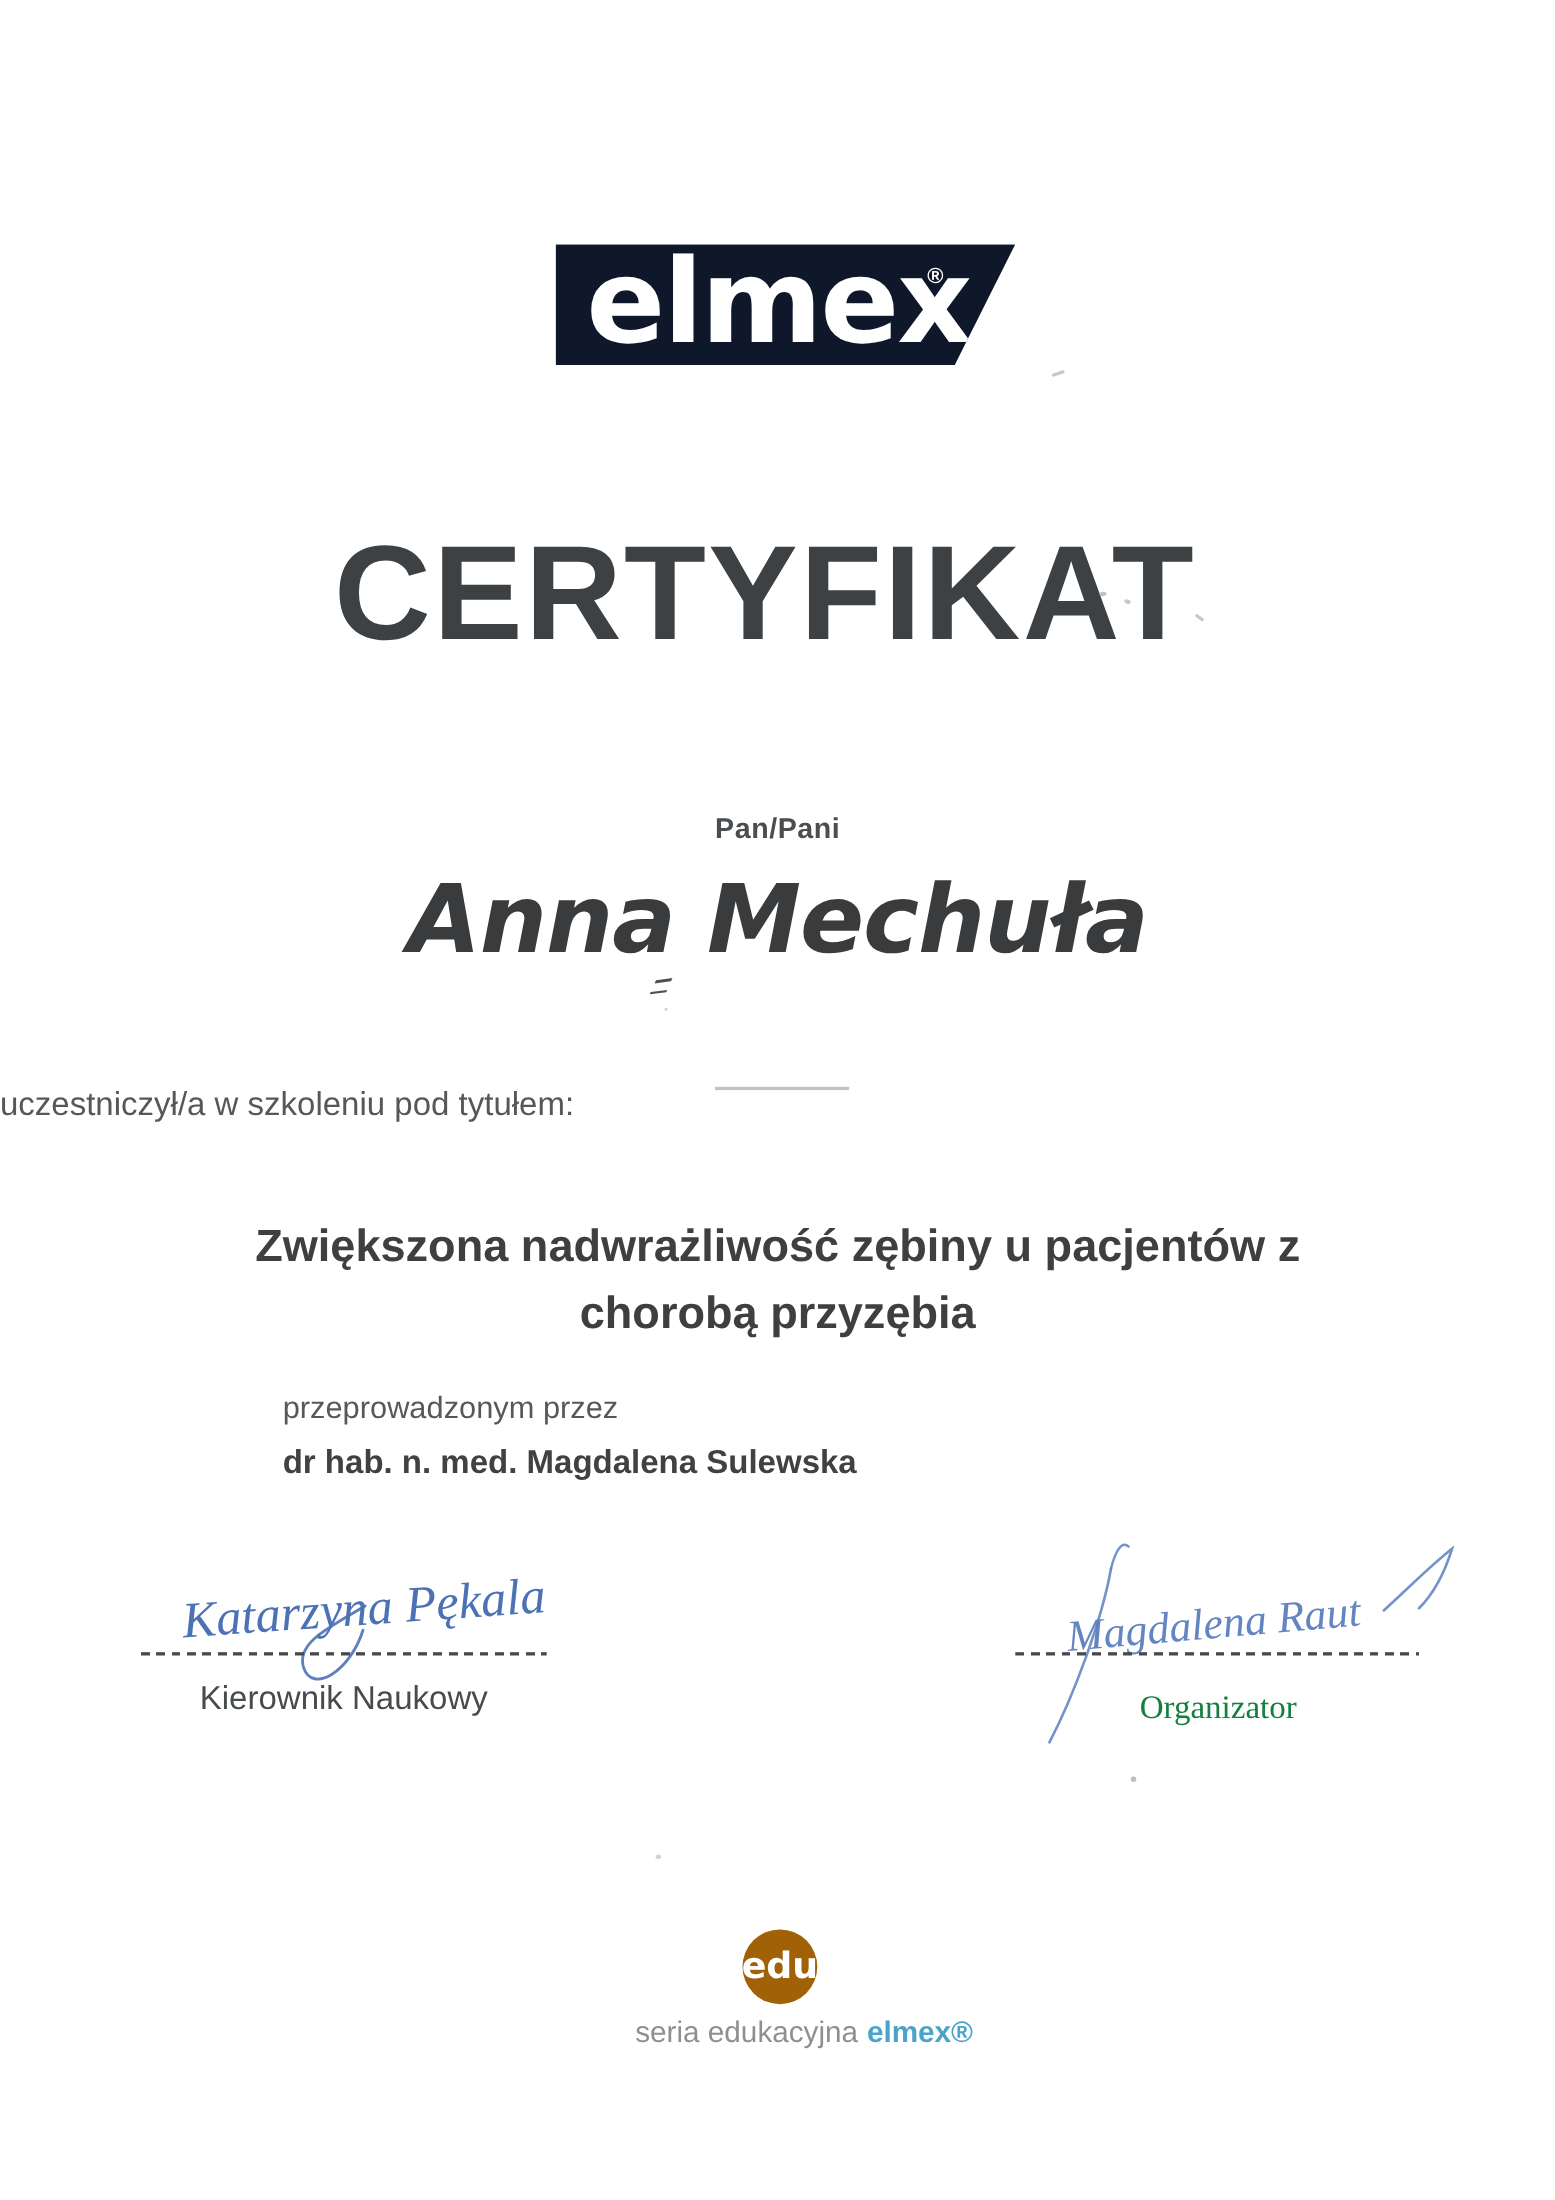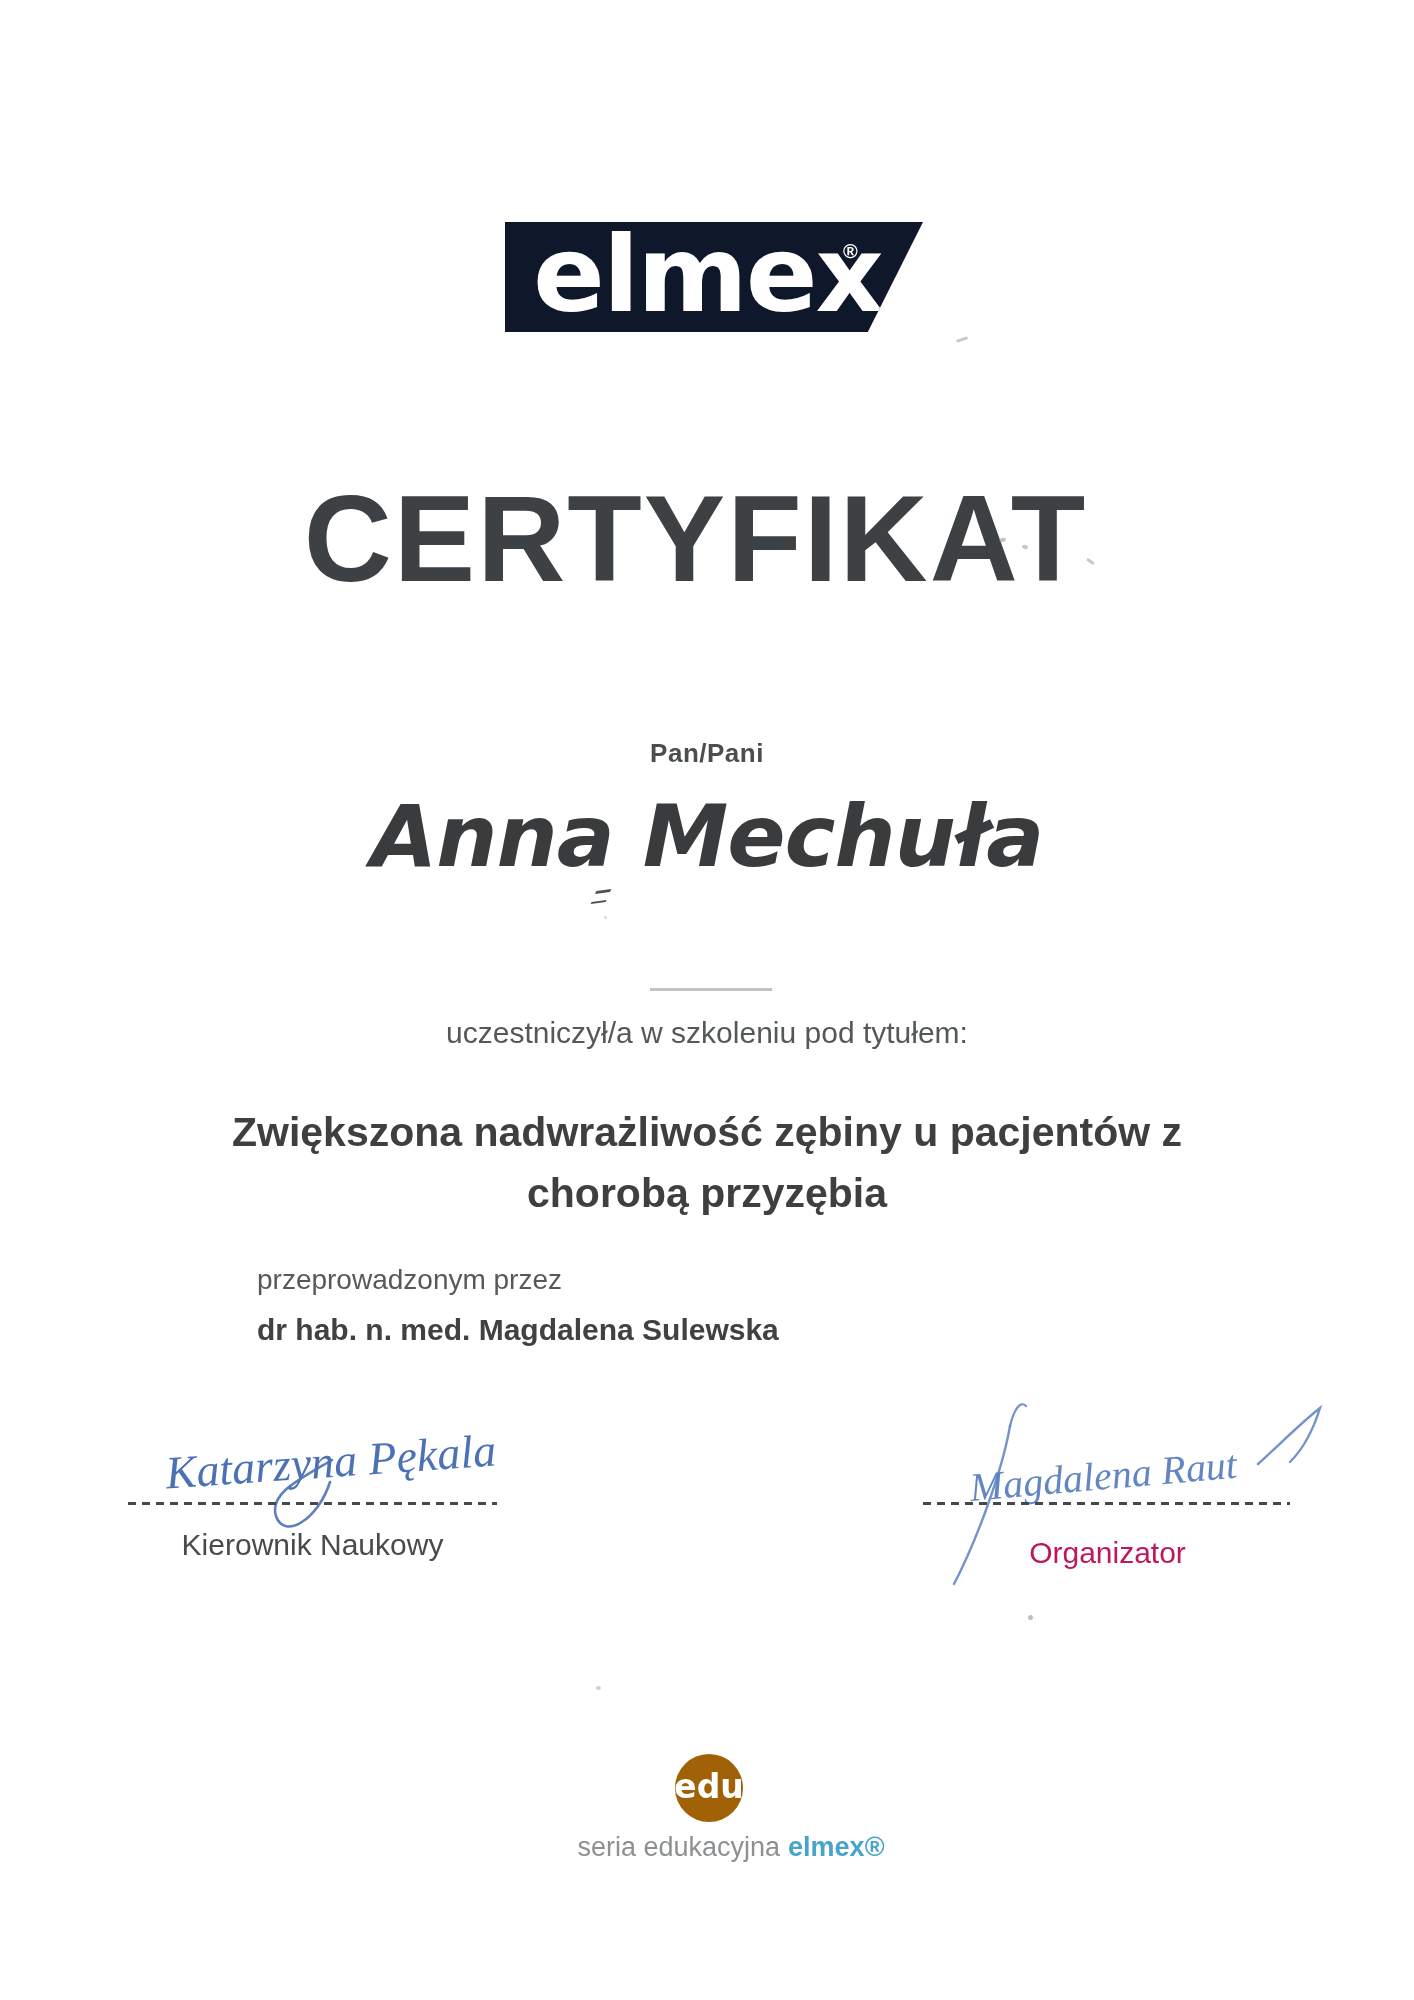--- a/index.html
+++ b/index.html
@@ -44,21 +44,21 @@
     font-family:"DejaVu Sans",sans-serif;
     font-style:italic;font-weight:bold;
     font-size:86px;line-height:88px;color:#393b3d;letter-spacing:-1px;
   }
 
   .divider{
     left:650px;top:988px;width:122px;height:3px;background:#c0c3c5;
   }
 
   .intro-line{
-    left:0;top:1016px;width:1414px;text-align:center;
+    left:0;top:988px;width:1414px;text-align:left;
     font-size:30px;color:#55585a;
   }
 
   .course-title{
     left:107px;top:1102px;width:1200px;text-align:center;
     font-size:41px;line-height:61px;font-weight:bold;color:#3d3f41;
   }
 
   
   .info-left{left:257px;top:1264px;text-align:left;}
@@ -72,21 +72,21 @@
     background:repeating-linear-gradient(90deg,#46494b 0 8px,transparent 8px 14px);
   }
   .dash-left{left:128px;top:1502px;width:369px;}
   .dash-right{left:923px;top:1502px;width:367px;}
   .sig-role-left{
     left:130px;top:1528px;width:365px;text-align:center;
     font-size:30px;color:#484b4d;
   }
   .sig-role-right{
     left:925px;top:1536px;width:365px;text-align:center;
-    font-size:30px;color:#be185d;
+    font-size:30px;color:#15803d;font-family:Liberation Serif, serif;
   }
   .sig-svg-left{left:118px;top:1402px;}
   .sig-svg-right{left:898px;top:1392px;}
 
   
   .edu-badge{
     left:675px;top:1754px;width:68px;height:68px;border-radius:50%;
     background:#a16207;color:#fff;
     display:flex;align-items:center;justify-content:center;
     font-family:"DejaVu Sans",sans-serif;

